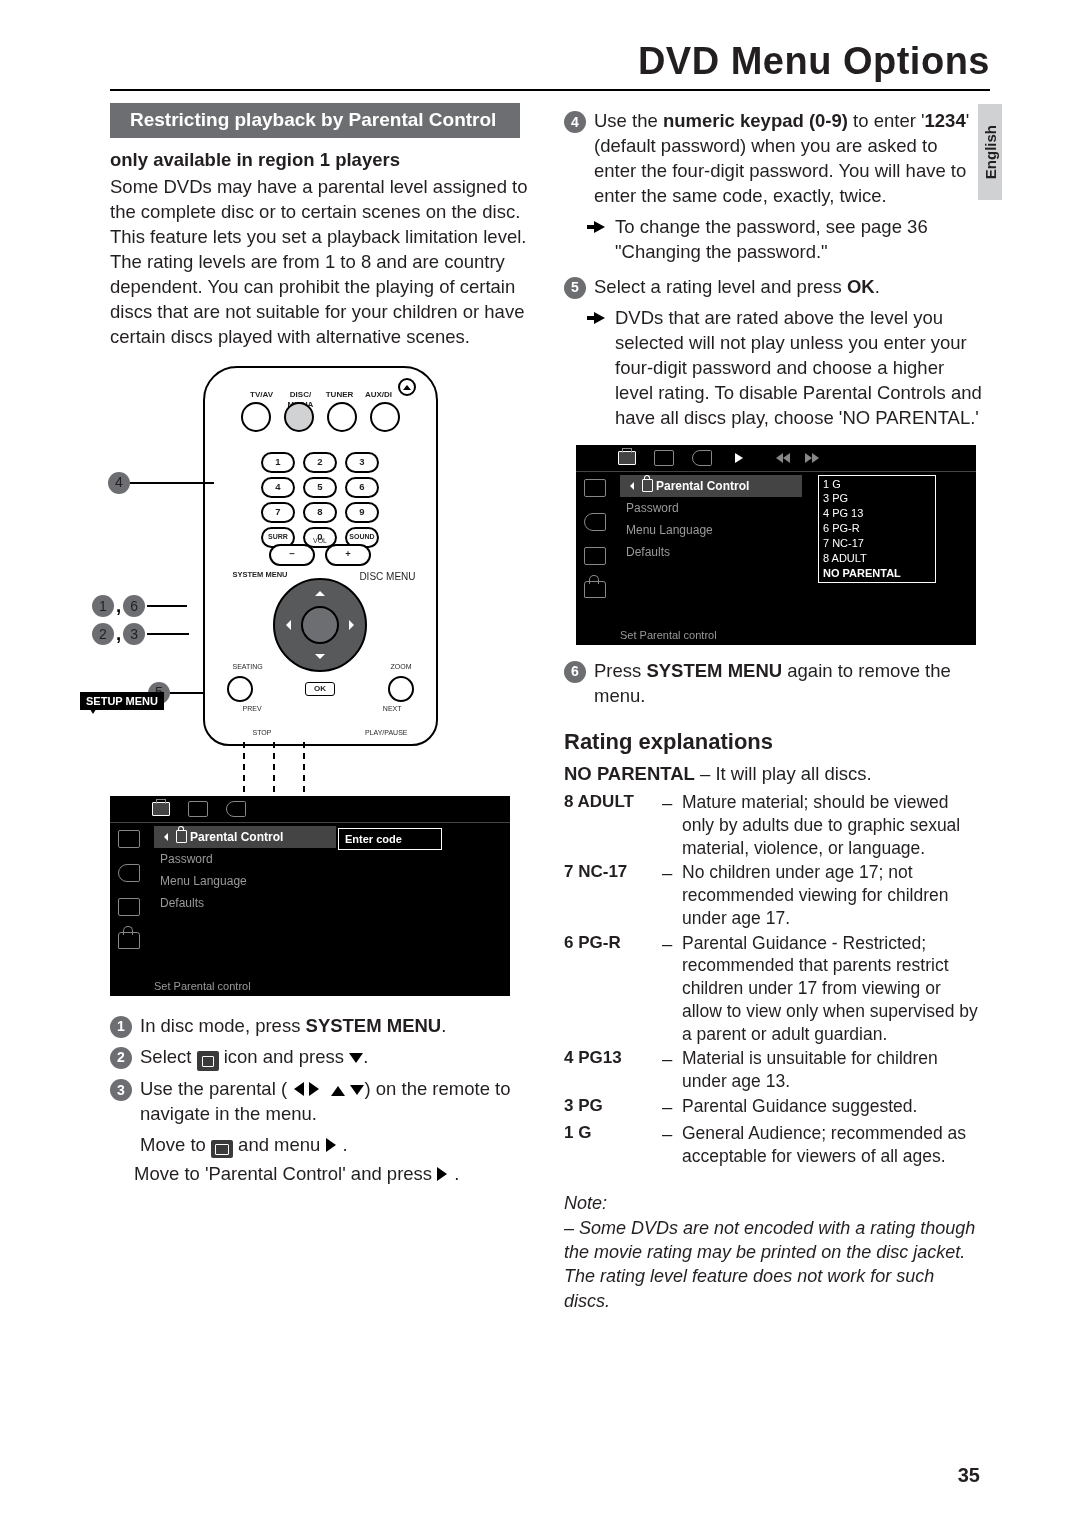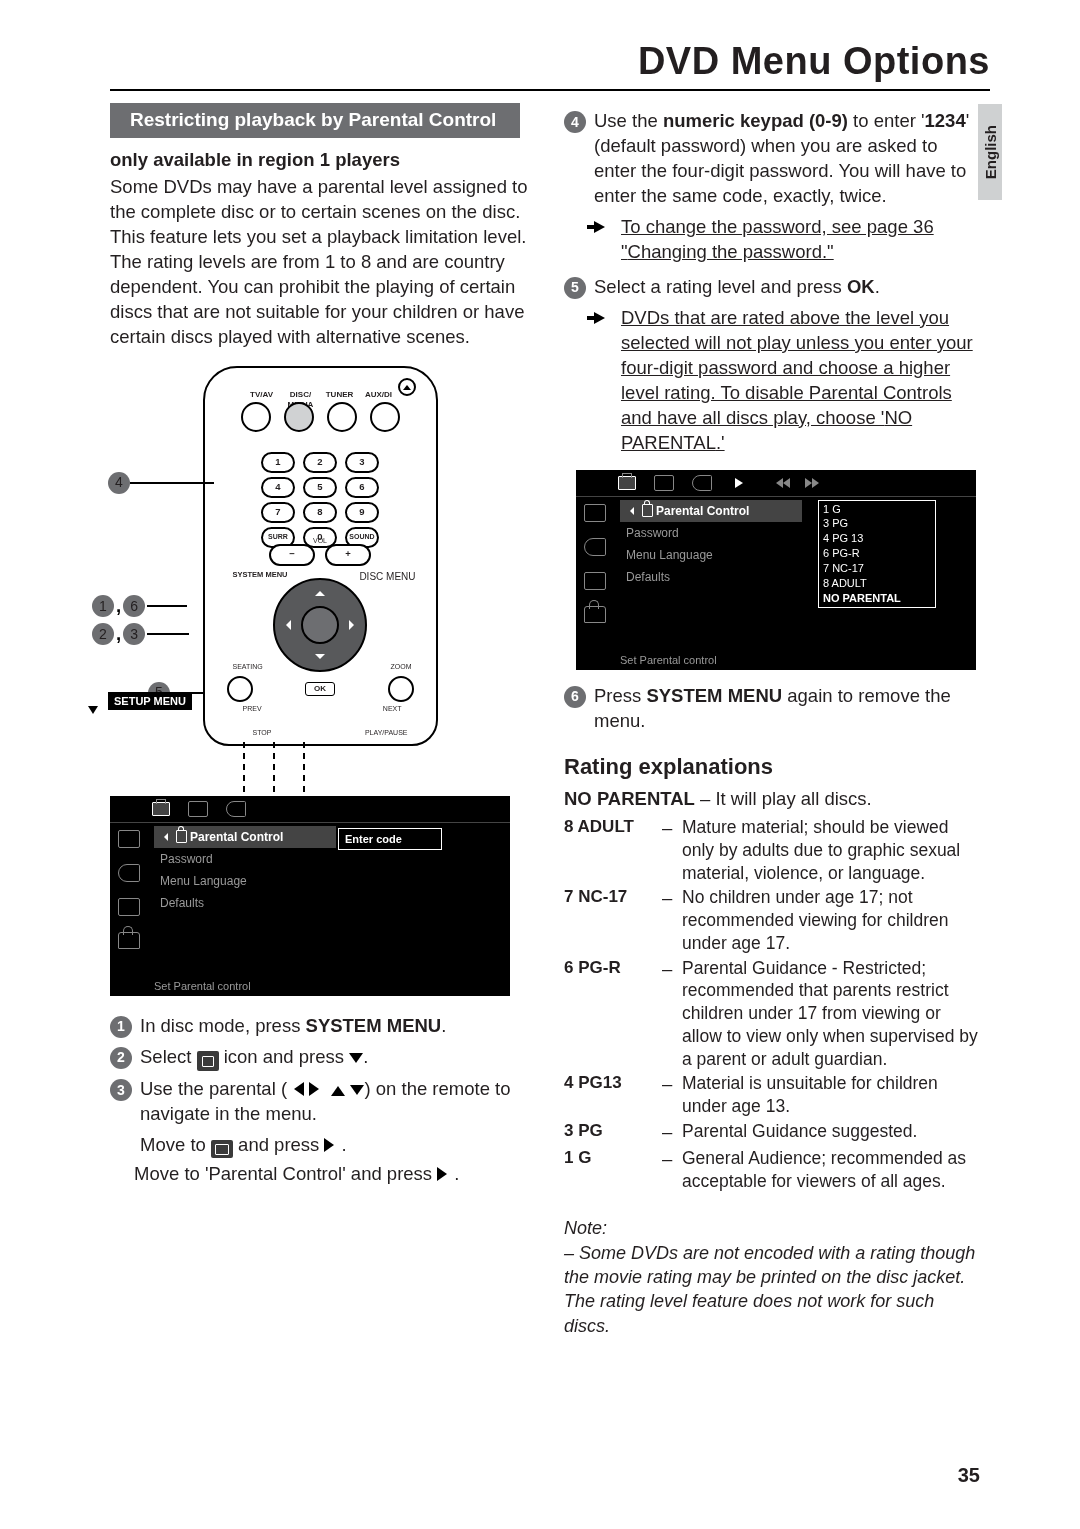--- a/index.html
+++ b/index.html
@@ -147,21 +147,21 @@
   .tri-ll{display:inline-block;position:relative;width:16px;height:10px;}
   .tri-ll::before,.tri-ll::after{content:"";position:absolute;width:0;height:0;border:5px solid transparent;border-right:7px solid #888;top:0;}
   .tri-ll::after{left:7px;}
   .man-ic{display:inline-block;width:16px;height:12px;border:1px solid #888;position:relative;border-radius:1px;}
   .man-ic::before{content:"";position:absolute;left:3px;top:-4px;width:8px;height:4px;border:1px solid #888;border-bottom:none;}
 
   
   .step{display:flex;gap:8px;margin:6px 0;}
   .num{flex:0 0 22px;width:22px;height:22px;background:#6d6e71;color:#fff;border-radius:50%;font-size:14px;font-weight:700;display:flex;align-items:center;justify-content:center;margin-top:2px;}
   .step-body{flex:1;}
-  .arrow-line{display:flex;gap:10px;margin-left:30px;text-decoration:underline;}
+  .arrow-line{display:flex;gap:4px;margin-left:30px;}
   .r-arrow{flex:0 0 auto;width:0;height:0;border:6px solid transparent;border-left:11px solid #000;margin-top:6px;position:relative;}
   .r-arrow::before{content:"";position:absolute;left:-18px;top:-2px;width:8px;height:4px;background:#000;}
 
   .inline-ic{display:inline-flex;width:22px;height:20px;background:#3a3a3a;border-radius:2px;vertical-align:-4px;align-items:center;justify-content:center;}
   .inline-ic.man::after{content:"";width:10px;height:9px;border:1.5px solid #fff;border-radius:1px;position:relative;}
   .inline-ic.tv{width:22px;height:18px;}
   .inline-ic.tv::after{content:"";width:12px;height:9px;border:1.5px solid #fff;border-radius:1px;}
   .tri{display:inline-block;width:0;height:0;vertical-align:-1px;}
   .tri.down{border:7px solid transparent;border-top:10px solid #000;margin-bottom:-6px;}
   .tri.right{border:7px solid transparent;border-left:10px solid #000;}
@@ -275,21 +275,21 @@
           <div class="bub">2</div>
             <b style="color:#000;">,</b>
           <div class="bub">3</div>
           <div class="cl-line" style="width:42px;"></div>
         </div>
         <div style="position:absolute;top:316px;left:38px;display:flex;align-items:center;gap:0;">
           <div class="bub">5</div>
           <div class="cl-line" style="width:34px;"></div>
         </div>
 
-        <div style="position:absolute;top:326px;left:-30px;background:#000;color:#fff;font-size:11px;padding:2px 6px;font-weight:700;margin-left:28px;">SETUP MENU</div>
+        <div style="position:absolute;top:326px;left:-30px;background:#000;color:#fff;font-size:11px;padding:2px 6px;font-weight:700;">SETUP MENU</div>
         <div style="position:absolute;top:340px;left:-22px;width:0;height:0;border:5px solid transparent;border-top:8px solid #000;"></div>
       </div>
 
       <div class="osd">
         <div class="osd-top">
           <span class="man-ic" style="background:#444;border-color:#fff;"></span>
           <span class="ic"></span>
           <span class="ic" style="border-radius:10px 2px 2px 10px;"></span>
         </div>
         <div class="osd-side">
@@ -327,21 +327,21 @@
           <span>Select </span><span class="inline-ic man"></span><span> icon and press </span><span class="tri down"></span><span>.</span>
         </div>
       </div>
       <div class="step">
         <div class="num">3</div>
         <div class="step-body">
           <span>Use the parental (</span><span class="tri left"></span> <span class="tri right"></span> <span class="tri up"></span> <span class="tri down"></span><span>) on the remote to navigate in the menu.</span>
         </div>
       </div>
       <p style="margin-left:30px;">
-        <span>Move to </span><span class="inline-ic tv"></span><span> and press </span><span class="tri right"></span><span>.</span>
+        <span>Move to </span><span class="inline-ic tv"></span><span> and menu </span><span class="tri right"></span><span>.</span>
       </p>
       <p style="margin-left:24px;">
         <span>Move to '</span><span style="font-weight:500;">Parental Control</span><span>' and press </span><span class="tri right"></span><span>.</span>
       </p>
     </div>
 
     <div class="col">
 
       <div class="step">
         <div class="num">4</div>

